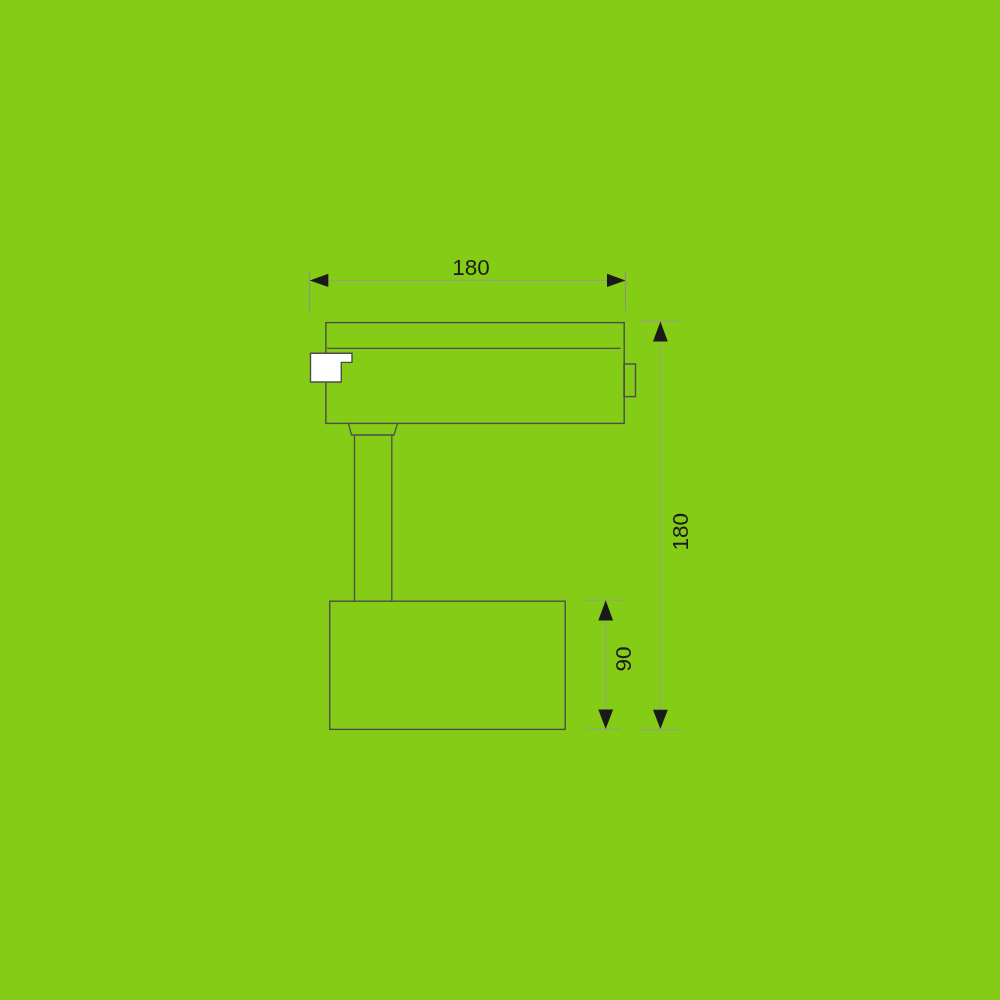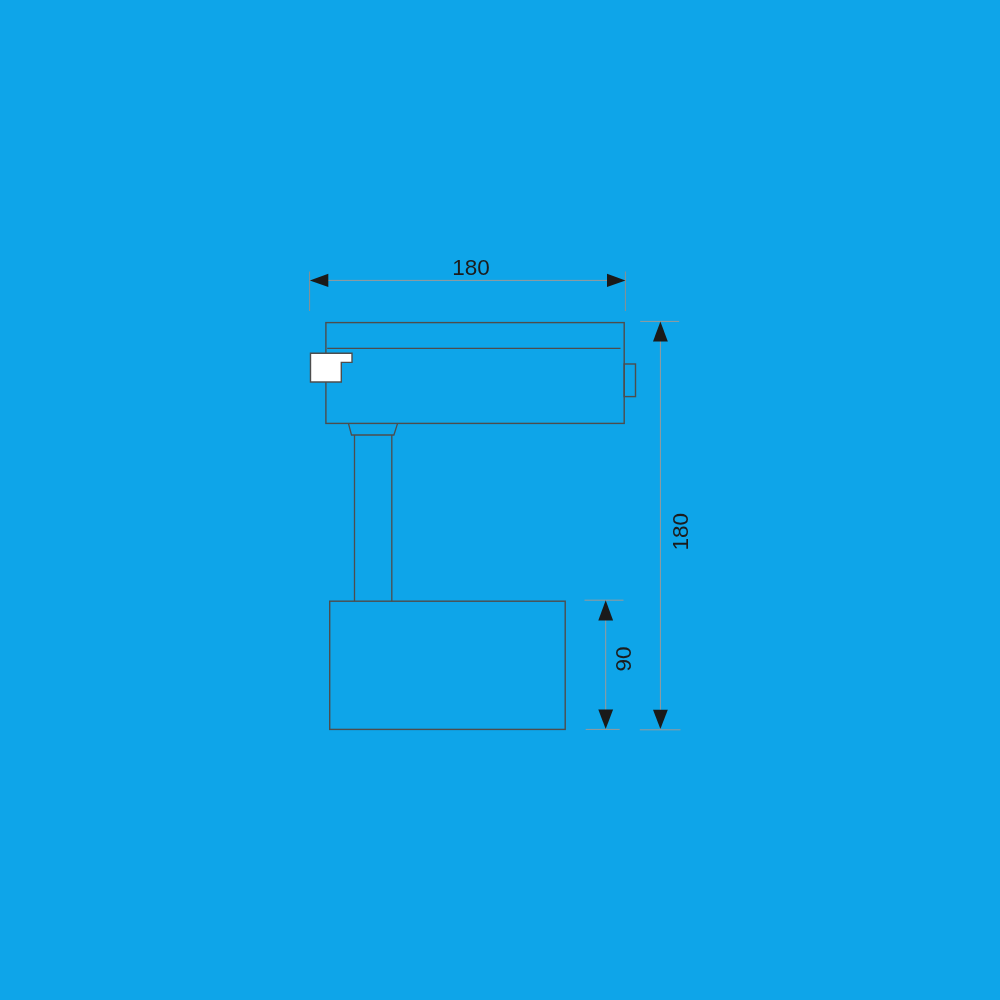--- a/index.html
+++ b/index.html
@@ -1,16 +1,16 @@
 <!DOCTYPE html>
 <html><head>
 <meta charset="utf-8">
 <style>
   html,body{margin:0;padding:0;background:#ffffff;}
-  .page{width:1000px;height:1000px;position:relative;background:#0ea5e9;overflow:hidden;}
+  .page{width:1000px;height:1000px;position:relative;background:#84cc16;overflow:hidden;}
   svg{display:block;}
   text{font-family:"Liberation Sans", sans-serif;fill:#1c1c1c;}
 </style>
 </head>
 <body>
 
 <div class="page">
 <svg width="1000" height="1000" viewBox="0 0 1000 1000">
 
   <rect x="325.9" y="322.6" width="298.3" height="100.8" fill="none" stroke="#4d4d4d" stroke-width="1.4"></rect>

